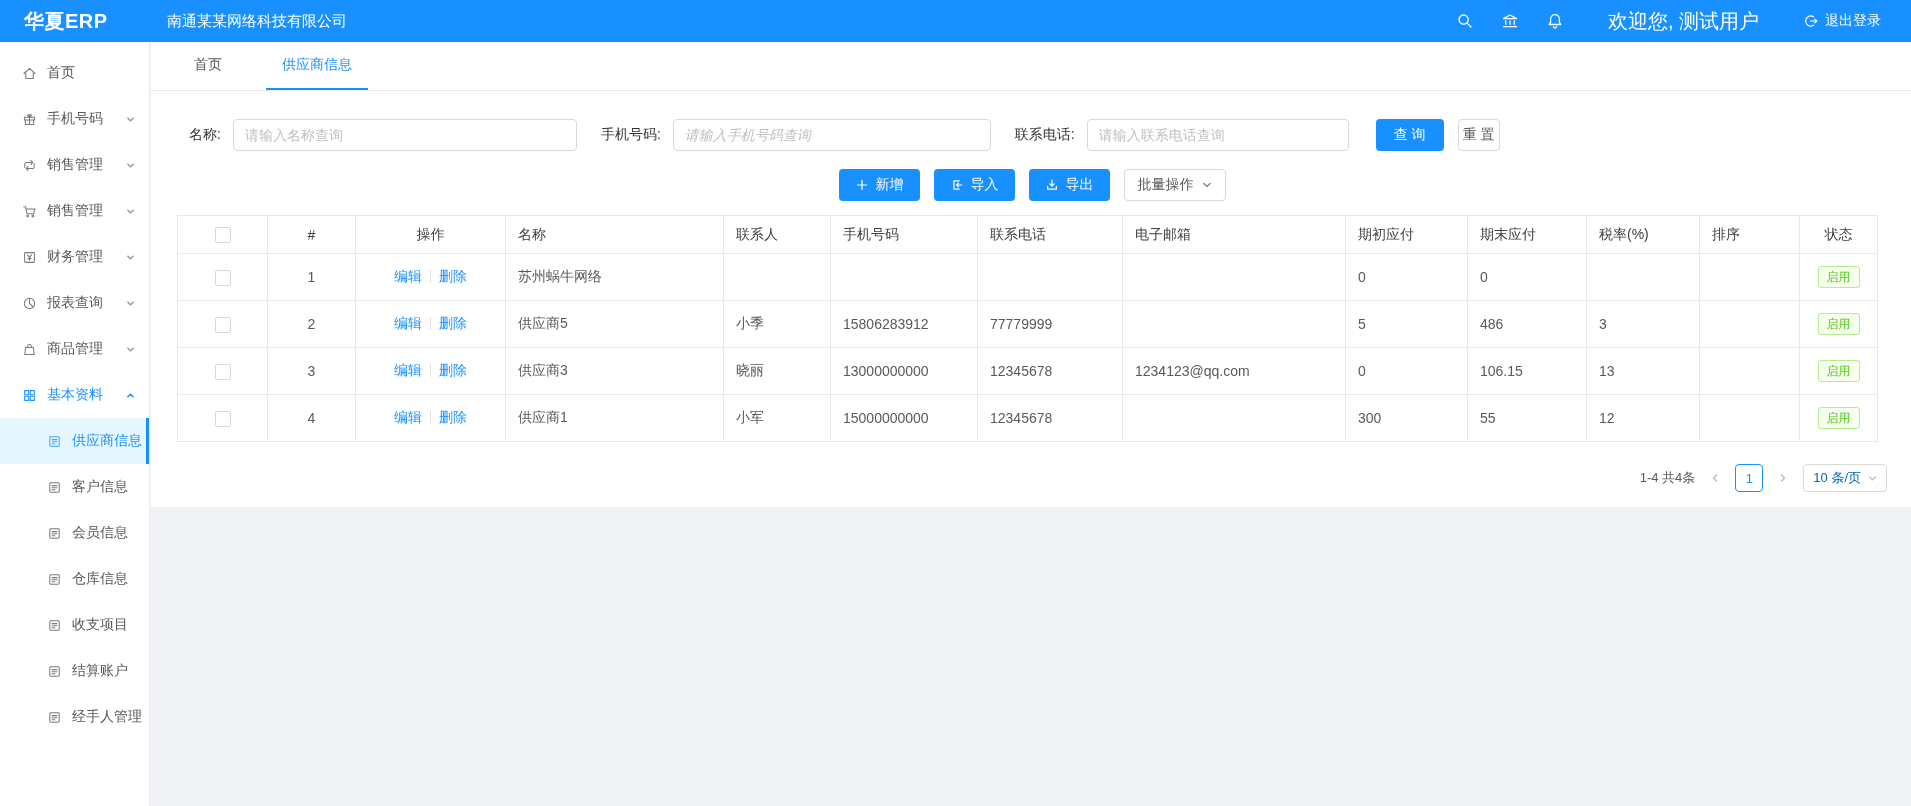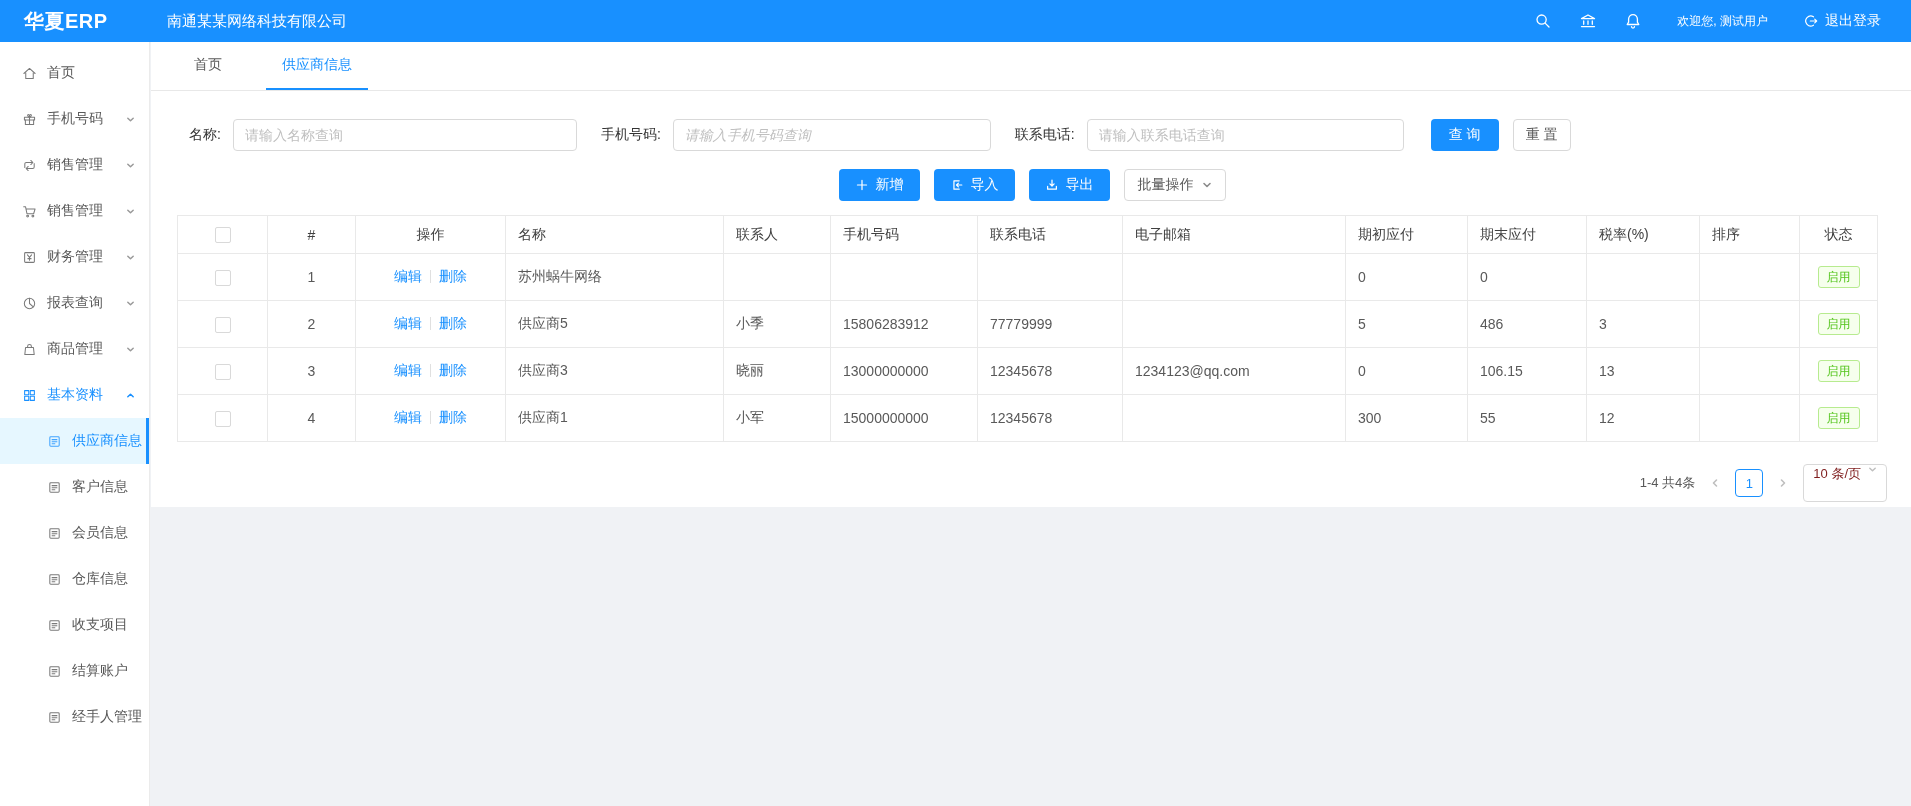--- a/index.html
+++ b/index.html
@@ -17,21 +17,21 @@
   .top {
     position: absolute; top: 0; left: 0; width: 1911px; height: 42px;
     background: #1890ff; color: #fff;
     display: flex; align-items: center; z-index: 10;
   }
   .logo { width: 150px; padding-left: 24px; font-size: 20px; font-weight: bold; letter-spacing: .5px; }
   .company { font-size: 15px; margin-left: 17px; }
   .top-right { margin-left: auto; display: flex; align-items: center; padding-right: 30px; gap: 27px; }
   .hicon { width: 18px; height: 18px; cursor: pointer; }
   .hicon svg { width: 18px; height: 18px; stroke: #fff; fill: none; stroke-width: 1.3; stroke-linecap: round; stroke-linejoin: round; }
-  .welcome { font-size: 12px; margin: 0 8px; white-space: nowrap; }
+  .welcome { font-size: 20px; margin: 0 17px; white-space: nowrap; }
   .logout { display: flex; align-items: center; gap: 6px; font-size: 14px; cursor: pointer; white-space: nowrap; }
   .logout svg { width: 16px; height: 16px; stroke: #fff; fill: none; stroke-width: 1.3; stroke-linecap: round; stroke-linejoin: round; }
 
   
   .sidebar {
     position: absolute; top: 42px; left: 0; width: 150px; height: 764px;
     background: #fff; border-right: 1px solid #ebebeb; padding-top: 8px; overflow: hidden;
   }
   .menu-item {
     height: 46px; display: flex; align-items: center;
@@ -56,31 +56,31 @@
   
   .filter-row { display: flex; align-items: center; margin-left: 12px; }
   .flabel { font-size: 14px; color: #333; white-space: nowrap; }
   .flabel.gap { margin-left: 24px; }
   .finput {
     height: 32px; border: 1px solid #d9d9d9; border-radius: 4px;
     padding: 0 11px; font-size: 14px; color: #333; outline: none;
     font-family: "Liberation Sans", "DejaVu Sans", sans-serif; margin-left: 12px;
   }
   .finput::placeholder { color: #bfbfbf; }
-  .w1 { width: 344px; } .w2 { width: 318px; font-style: italic; } .w3 { width: 317px; }
+  .w1 { width: 344px; } .w2 { width: 318px; font-style: italic; } .w3 { width: 262px; }
 
   .btn {
     height: 32px; border-radius: 4px; font-size: 14px;
     display: inline-flex; align-items: center; justify-content: center;
     cursor: pointer; border: 1px solid transparent; white-space: nowrap;
   }
   .btn-primary { background: #1890ff; color: #fff; }
   .btn-plain { background: #fff; border-color: #d9d9d9; color: #595959; }
   .btn-search { width: 68px; margin-left: 27px; }
-  .btn-reset  { width: 58px; margin-left: 14px; }
+  .btn-reset  { width: 42px; margin-left: 14px; }
 
   
   .toolbar { display: flex; align-items: center; margin-top: 18px; gap: 14px; justify-content: center; }
   .tbtn { padding: 0 15px; gap: 7px; }
   .tbtn svg { width: 14px; height: 14px; stroke: #fff; fill: none; stroke-width: 1.4; stroke-linecap: round; stroke-linejoin: round; }
   .btn-batch { padding: 0 13px; gap: 8px; }
   .btn-batch svg { width: 10px; height: 10px; stroke: #8c8c8c; fill: none; stroke-width: 1.6; stroke-linecap: round; stroke-linejoin: round; }
 
   
   table { border-collapse: collapse; margin-top: 14px; table-layout: fixed; width: 1700px; font-size: 14px; color: #595959; }
@@ -94,21 +94,21 @@
   .badge {
     display: inline-block; font-size: 12px; color: #52c41a; background: #f6ffed;
     border: 1px solid #b7eb8f; border-radius: 3px; padding: 2px 8px; line-height: 16px;
   }
 
   
   .pagination { display: flex; align-items: center; justify-content: flex-end; margin-top: 22px; font-size: 13px; color: #595959; gap: 9px; }
   .pg-chev { width: 22px; height: 28px; display: flex; align-items: center; justify-content: center; cursor: pointer; }
   .pg-chev svg { width: 10px; height: 10px; stroke: #bfbfbf; fill: none; stroke-width: 1.6; stroke-linecap: round; stroke-linejoin: round; }
   .pg-page { width: 28px; height: 28px; border: 1px solid #1890ff; border-radius: 4px; color: #1890ff; background: #fff; display: flex; align-items: center; justify-content: center; cursor: pointer; font-size: 13px; }
-  .pg-size { height: 38px; border: 1px solid #d9d9d9; border-radius: 4px; background: #fff; display: flex; padding: 0 9px; gap: 7px; color: #7f1d1d; cursor: pointer; }
+  .pg-size { height: 28px; border: 1px solid #d9d9d9; border-radius: 4px; background: #fff; display: flex; align-items: center; padding: 0 9px; gap: 7px; color: #0369a1; cursor: pointer; }
   .pg-size svg { width: 9px; height: 9px; stroke: #bfbfbf; fill: none; stroke-width: 1.6; stroke-linecap: round; stroke-linejoin: round; }
 </style>
 </head>
 <body>
 
 <header class="top">
   <div class="logo">华夏ERP</div>
   <div class="company">南通某某网络科技有限公司</div>
   <div class="top-right">
     <span class="hicon">

